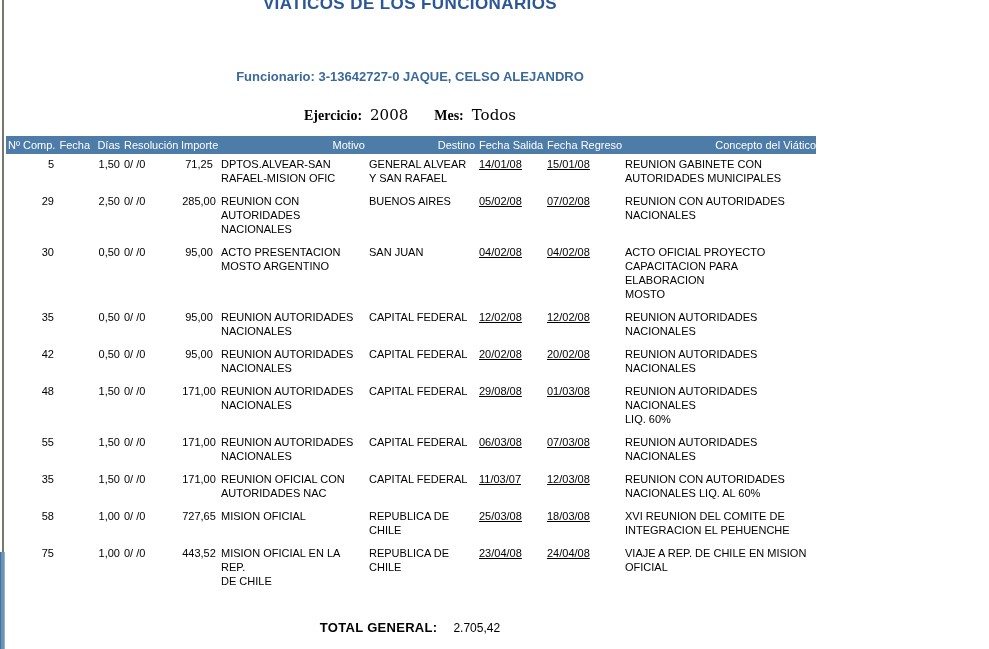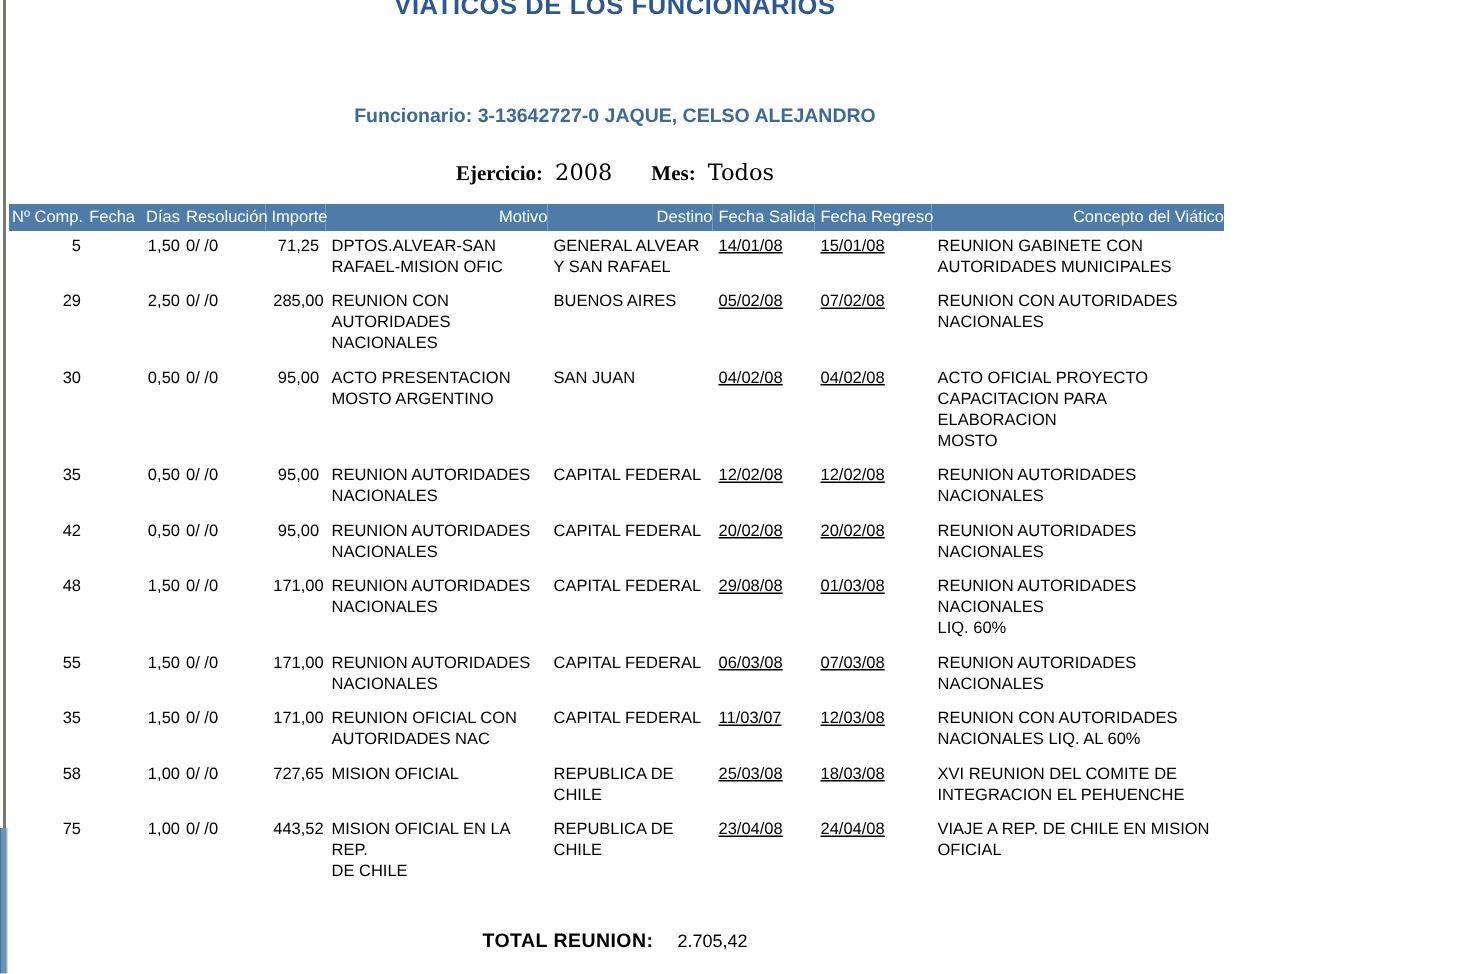--- a/index.html
+++ b/index.html
@@ -241,16 +241,16 @@
 DE CHILE</td>
             <td class="c-destino">REPUBLICA DE CHILE</td>
             <td class="c-fecha_salida">23/04/08</td>
             <td class="c-fecha_regreso">24/04/08</td>
             <td class="c-concepto">VIAJE A REP. DE CHILE EN MISION
 OFICIAL</td>
           </tr>
         </tbody>
     </table>
 
-    <div class="totals"><span class="t-lbl">TOTAL REUNION:</span><span class="t-gap"></span><span class="t-val">2.705,42</span></div>
+    <div class="totals"><span class="t-lbl">TOTAL GENERAL:</span><span class="t-gap"></span><span class="t-val">2.705,42</span></div>
 
   </div>
 </div>
 
 </body></html>

